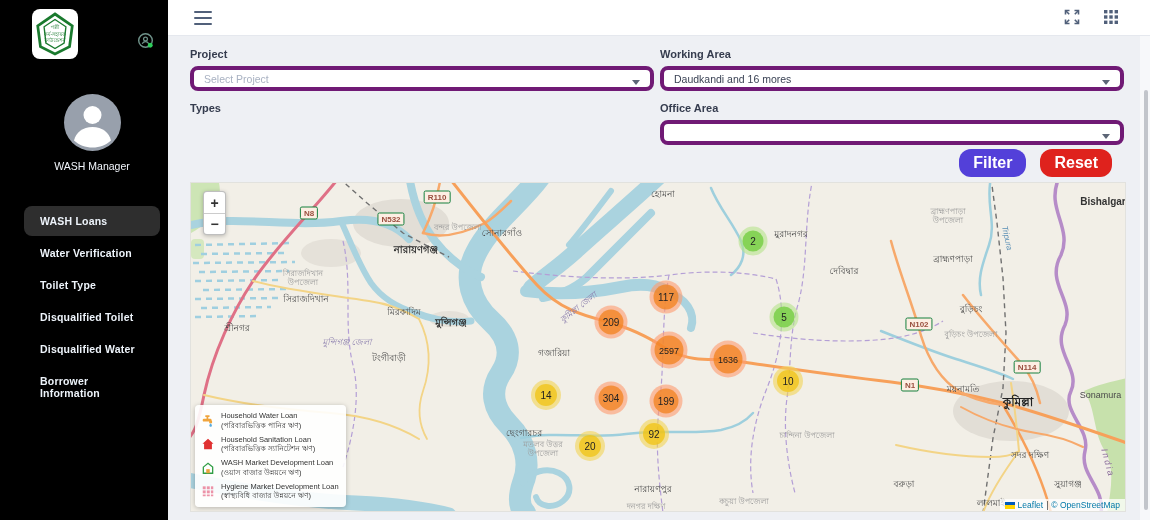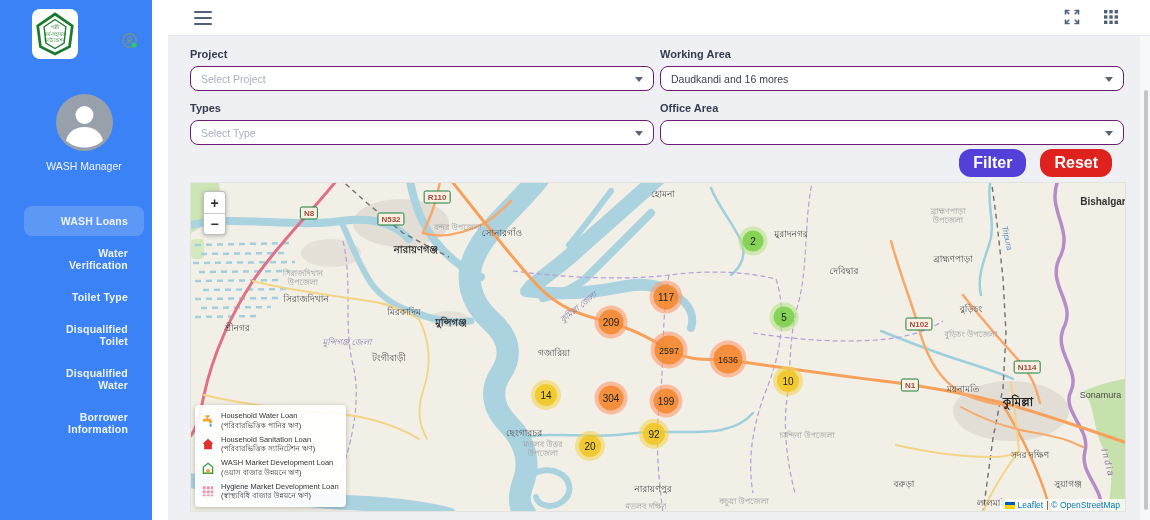--- a/index.html
+++ b/index.html
@@ -1,51 +1,51 @@
 <!DOCTYPE html>
 <html><head>
 <meta charset="utf-8">
 <style>
   * { margin:0; padding:0; box-sizing:border-box; }
   html,body { width:1150px; height:520px; overflow:hidden; background:#fff;
     font-family:"Liberation Sans", sans-serif; }
   .app { position:relative; width:1150px; height:520px; }
 
   
-  .sidebar { position:absolute; left:0; top:0; width:152px; height:520px;
-    background:#3b82f6; color:#eef4fb;padding-left:16px; }
+  .sidebar { position:absolute; left:0; top:0; width:168px; height:520px;
+    background:#000000; color:#eef4fb;padding-left:16px; }
   .sidebar-head { position:relative; height:62px; }
   .logo { position:absolute; left:16px; top:9px; width:46px; height:50px;
     background:#fff; border-radius:8px; display:flex; align-items:center; justify-content:center; }
   .contact-icon { position:absolute; right:14px; top:32px; width:17px; height:17px; }
   .profile { text-align:center; margin-top:32px; }
   .avatar { width:57px; height:57px; border-radius:50%; background:#98a0ac; margin:0 auto;
     display:flex; align-items:center; justify-content:center; overflow:hidden; }
   .profile-name { margin-top:9px; font-size:10.5px; color:#f2f6fc; }
   .menu { margin-top:34px; }
   .menu-item { font-size:10.5px; font-weight:700; color:#eef4fb; padding:9px 16px;
-    margin:2px 8px; border-radius:8px; cursor:pointer; letter-spacing:.2px;text-align:right; }
+    margin:2px 8px; border-radius:8px; cursor:pointer; letter-spacing:.2px; }
   .menu-item.active { background:rgba(255,255,255,.18); }
 
   
   .mainarea { position:absolute; left:168px; top:0; width:982px; height:520px; background:#eef0f4; }
   .topbar { position:absolute; left:0; top:0; width:982px; height:36px; background:#fff;
     border-bottom:1px solid #e5e8ee; }
   .hamburger { position:absolute; left:26px; top:11px; width:18px; height:14px; cursor:pointer;
     display:flex; flex-direction:column; justify-content:space-between; background:none; border:none; }
   .hamburger span { display:block; height:2px; background:#51607a; border-radius:1px; }
   .topbar-right { position:absolute; right:32px; top:9px; display:flex; gap:24px; align-items:center; }
   .tb-icon { cursor:pointer; }
 
   
   .content { position:absolute; left:0; top:36px; width:972px; height:520px; }
   .filters { position:absolute; left:22px; top:12px; width:934px;
     display:grid; grid-template-columns:1fr 1fr; column-gap:6px; row-gap:11px; }
   .field-label { font-size:11px; font-weight:700; color:#353c4e; margin-bottom:6px; }
-  .select { height:25px; background:#fff; border:1px solid #701a75; border-radius:8px;
+  .select { height:25px; background:#fff; border:4px solid #701a75; border-radius:8px;
     display:flex; align-items:center; padding:0 10px; cursor:pointer; position:relative; }
   .select-text { font-size:10.5px; color:#3a4254; }
   .select-text.placeholder { color:#a9b2c2; }
   .caret { position:absolute; right:10px; top:10px; width:0; height:0;
     border-left:4px solid transparent; border-right:4px solid transparent; border-top:5px solid #5c6576; }
   .actions { position:absolute; right:28px; top:113px; display:flex; gap:14px; }
   .btn { border:none; color:#fff; font-size:16px; font-weight:700; padding:5px 14px;
     border-radius:12px; cursor:pointer; }
   .btn-filter { background:#5340d9; }
   .btn-reset { background:#df221d; }
@@ -194,24 +194,20 @@
         </div>
         <div class="field">
           <div class="field-label">Working Area</div>
           <div class="select">
             <span class="select-text">Daudkandi and 16 mores</span>
             <span class="caret"></span>
           </div>
         </div>
         <div class="field">
           <div class="field-label">Types</div>
-          <div class="select">
-            <span class="select-text placeholder">Select Type</span>
-            <span class="caret"></span>
-          </div>
         </div>
         <div class="field">
           <div class="field-label">Office Area</div>
           <div class="select">
             <span class="select-text"></span>
             <span class="caret"></span>
           </div>
         </div>
       </div>
 
@@ -321,21 +317,21 @@
             <div class="map-label town" style="left: 877px; top: 301px;">সুয়াগঞ্জ</div>
             <div class="map-label town" style="left: 713px; top: 301px;">বরুড়া</div>
             <div class="map-label town" style="left: 800px; top: 320px;">লালমাই</div>
             <div class="map-label town" style="left: 462px; top: 306px;">নারায়ণপুর</div>
             <div class="map-label town" style="left: 333px; top: 250px;">ছেংগারচর</div>
             <div class="map-label area" style="left: 112px; top: 95px; width: 62px;">সিরাজদিখান উপজেলা</div>
             <div class="map-label area" style="left: 267px; top: 45px; width: 58px;">বন্দর উপজেলা</div>
             <div class="map-label area" style="left: 757px; top: 33px; width: 64px;">ব্রাহ্মণপাড়া উপজেলা</div>
             <div class="map-label area" style="left: 780px; top: 152px; width: 60px;">বুড়িচং উপজেলা</div>
             <div class="map-label area" style="left: 352px; top: 266px; width: 60px;">মতলব উত্তর উপজেলা</div>
-            <div class="map-label area" style="left: 455px; top: 324px; width: 58px;">মতলব দক্ষিণ</div>
+            <div class="map-label area" style="left: 455px; top: 324px; width: 58px;">দনগর দক্ষিণ</div>
             <div class="map-label area" style="left: 553px; top: 319px; width: 60px;">কচুয়া উপজেলা</div>
             <div class="map-label area" style="left: 616px; top: 253px; width: 58px;">চান্দিনা উপজেলা</div>
             <div class="map-label district" style="left: 156px; top: 160px;">মুন্সিগঞ্জ জেলা</div>
             <div class="map-label district" style="left: 388px; top: 125px; transform: translate(-50%, -50%) rotate(-38deg);">কুমিল্লা জেলা</div>
             <div class="map-label country" style="left: 917px; top: 280px; transform: translate(-50%, -50%) rotate(75deg);">India</div>
             <div class="map-label river" style="left: 816px; top: 55px; transform: translate(-50%, -50%) rotate(78deg);">Tripura</div>
           </div>
         <div class="overlay">
             <div class="road-badge" style="left: 118px; top: 30px;">N8</div>
             <div class="road-badge" style="left: 200px; top: 36px;">N532</div>

